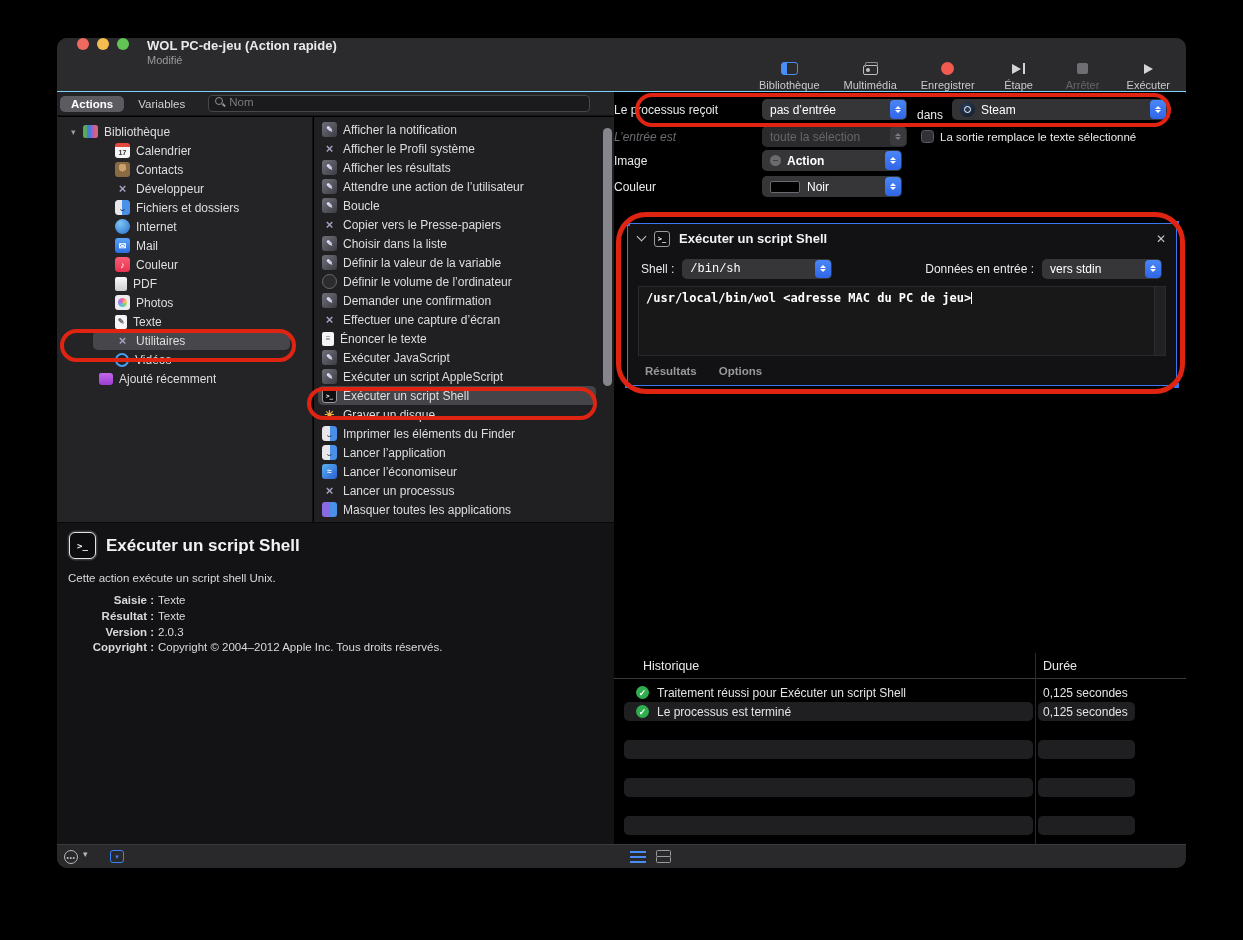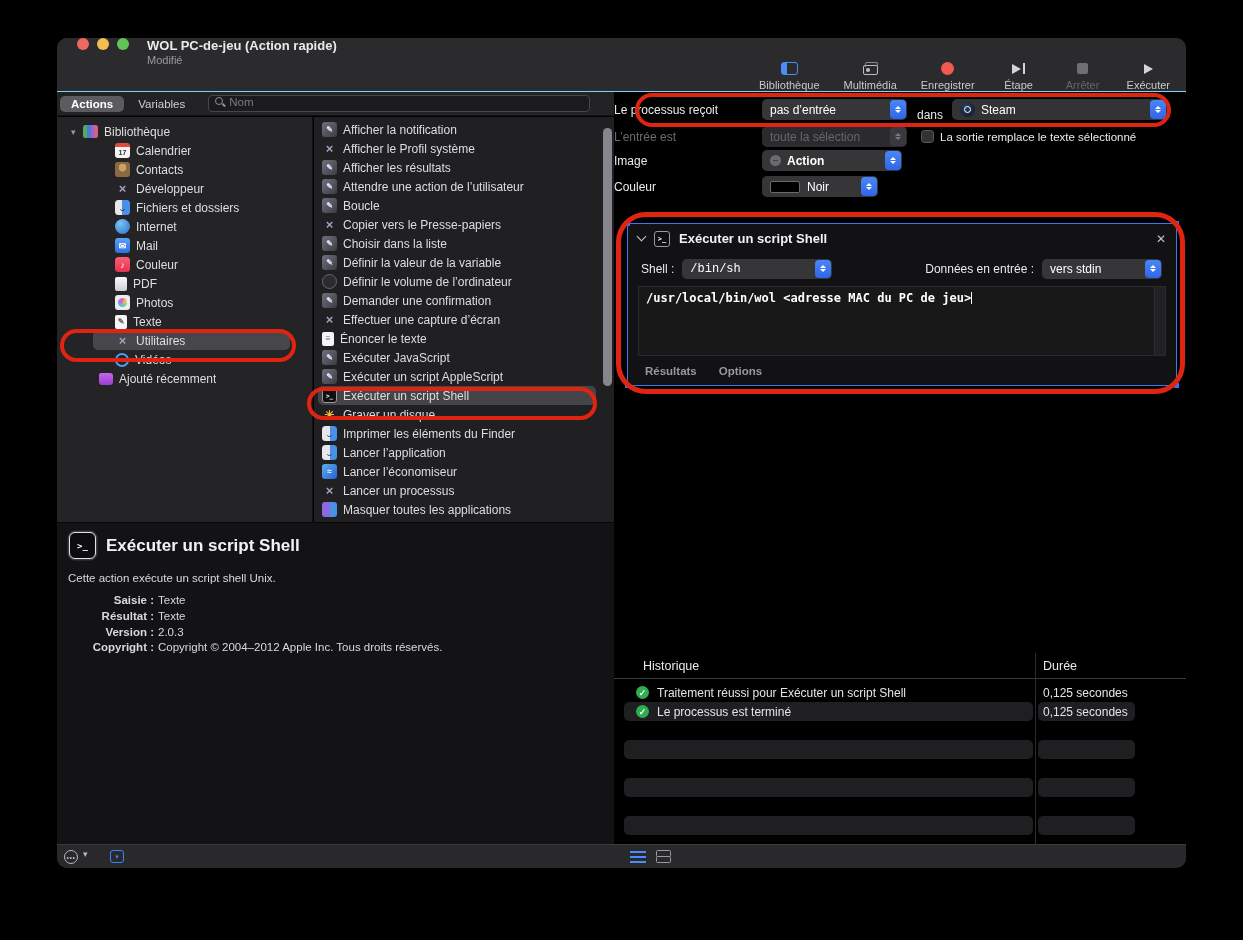--- a/index.html
+++ b/index.html
@@ -110,21 +110,21 @@
   .desc-summary { font-size:11.5px; color:#d9d9dc; margin:13px 0 0 11px; }
   .desc-meta { margin-top:9px; font-size:11.5px; color:#d9d9dc; }
   .meta-line { display:flex; line-height:15.8px; }
   .meta-line .ml { width:97px; text-align:right; font-weight:bold; flex:none; }
   .meta-line .mv { margin-left:4px; }
 
   
   .rpane { position:absolute; left:557px; top:55px; width:572px; height:751px; background:#000; }
   .ctl-row { position:absolute; left:0; right:0; display:flex; align-items:center; height:21px; }
   .ctl-row .clbl { width:143px; text-align:left; margin-right:5px; font-size:12px; color:#eaeaec; flex:none; }
-  .ctl-row .clbl.dim { color:#6b6b70; }
+  .ctl-row .clbl.dim { color:#6b6b70;font-style:italic; }
   .dd { height:21px; background:#363639; border-radius:5px; display:flex; align-items:center;
         padding:0 20px 0 8px; position:relative; font-size:12px; color:#fff; }
   .dd .cap { position:absolute; right:1px; top:1px; bottom:1px; width:16px; border-radius:4px;
              background:linear-gradient(#4a86f7,#2f66e8); display:flex; flex-direction:column; align-items:center; justify-content:center; gap:1.5px; }
   .cap i { width:0; height:0; border-left:3px solid transparent; border-right:3px solid transparent; }
   .cap .up { border-bottom:3.5px solid #fff; } .cap .dn { border-top:3.5px solid #fff; }
   .dd.dim { background:#2b2b2e; color:#66666b; }
   .dd.dim .cap { background:#3a3a3e; }
   .dd.dim .cap .up { border-bottom-color:#7a7a80; } .dd.dim .cap .dn { border-top-color:#7a7a80; }
   .steam-icon { width:15px; height:15px; border-radius:50%; background:radial-gradient(circle at 40% 35%,#2a3f5f,#0e1622);
@@ -493,21 +493,21 @@
         <span style="font-weight:bold">Action</span>
         <span class="cap">
             <i class="up"></i>
             <i class="dn"></i>
           </span>
       </div>
     </div>
 
     <div class="ctl-row" style="top:83px">
       <span class="clbl">Couleur</span>
-      <div class="dd" style="width:116px">
+      <div class="dd" style="width:140px">
         <span class="swatch"></span>
         <span>Noir</span>
         <span class="cap">
             <i class="up"></i>
             <i class="dn"></i>
           </span>
       </div>
     </div>
 
     <div class="card">

